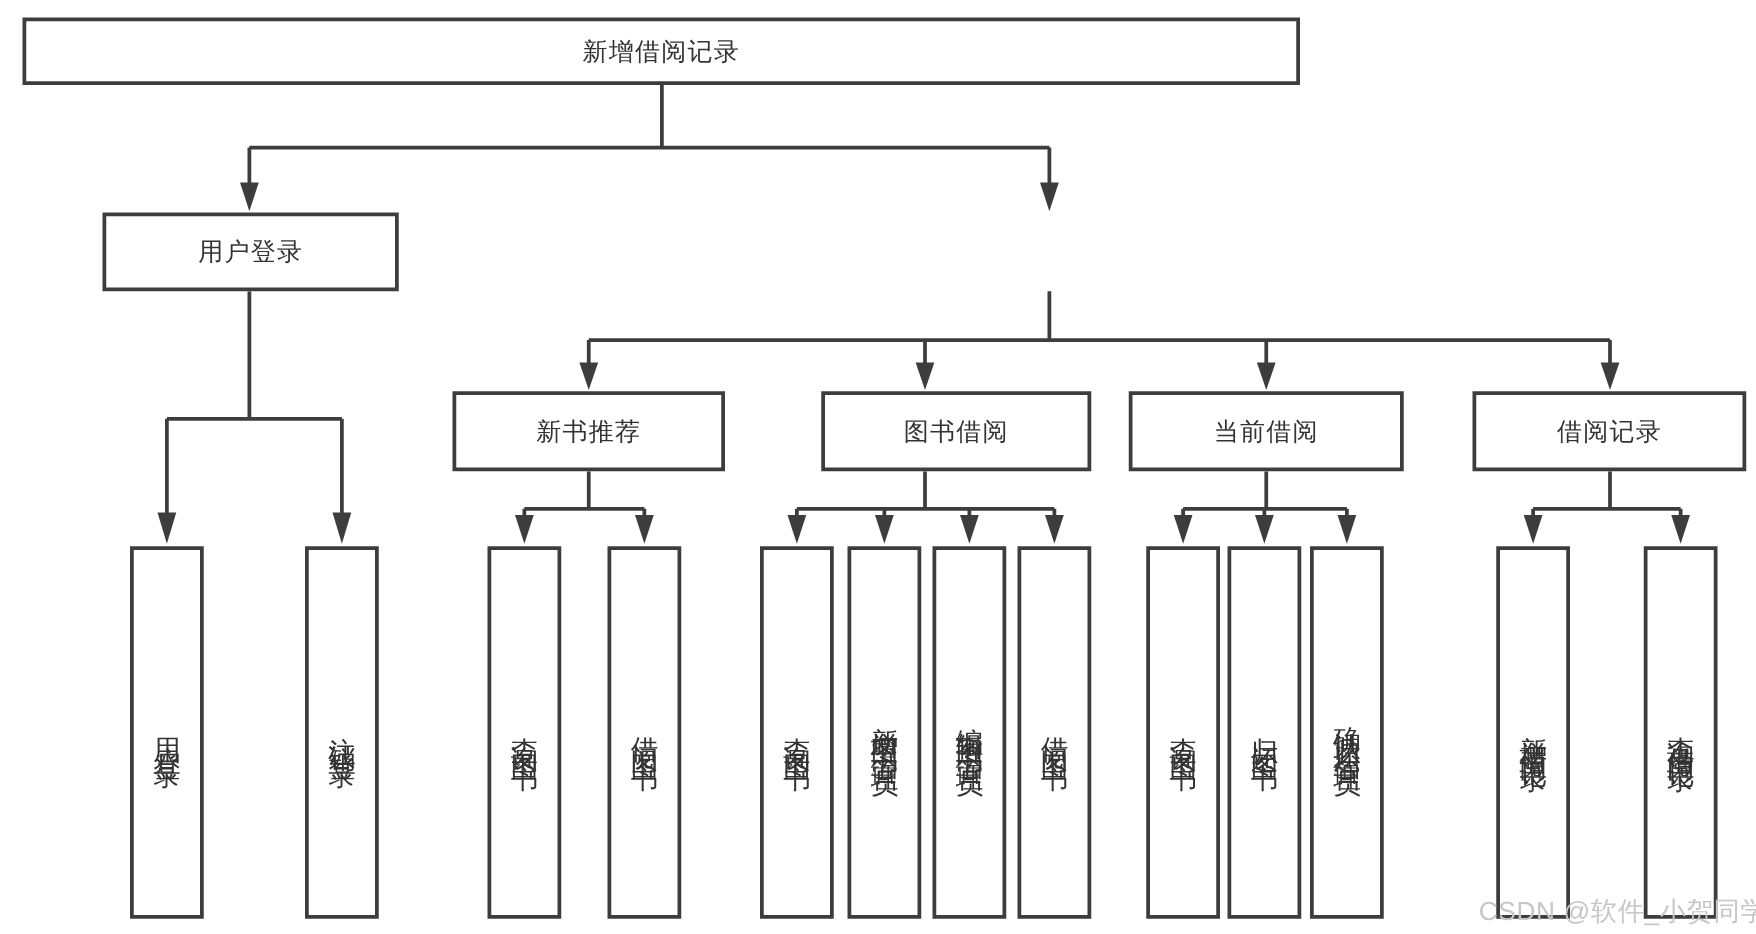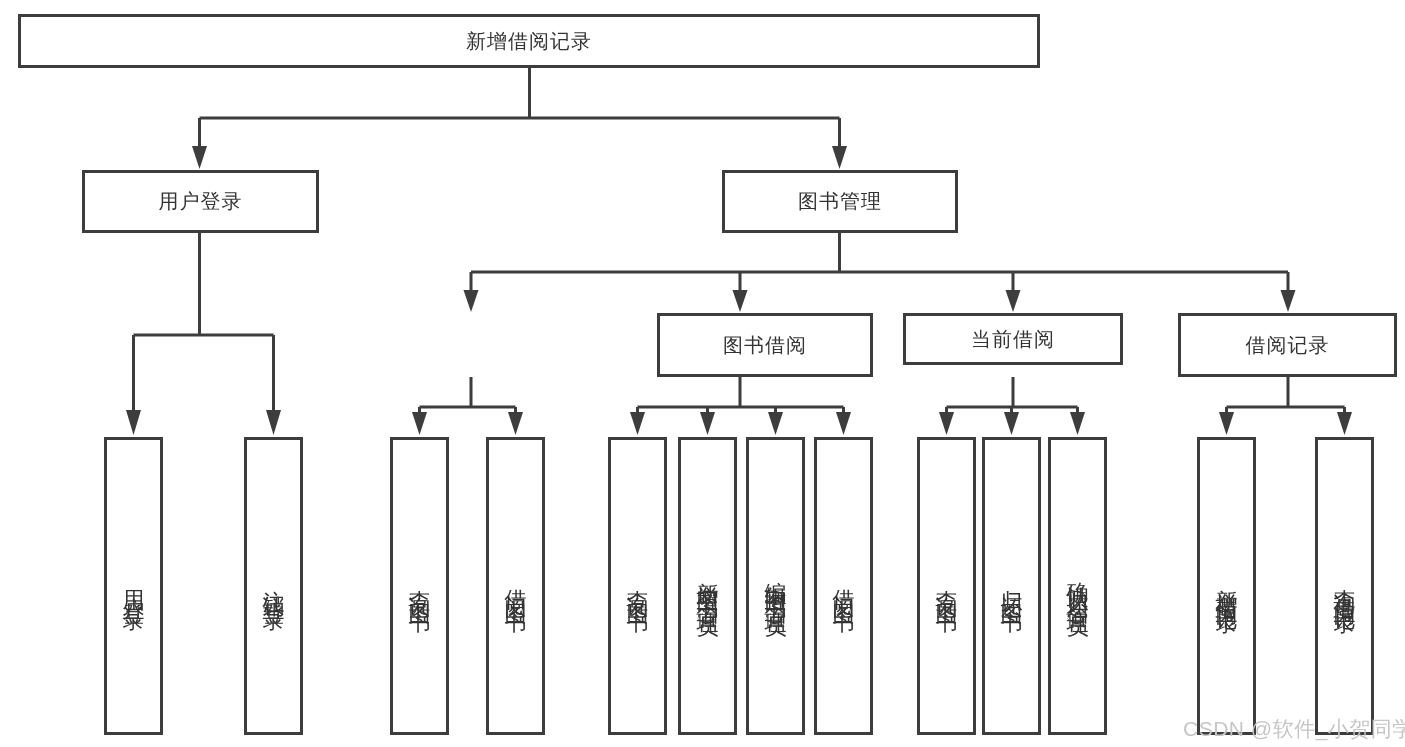--- a/index.html
+++ b/index.html
@@ -46,21 +46,21 @@
   }
   .v-box.long span {
     letter-spacing: 5px;
   }
   
   .n-root  { left: 18px;   top: 14px;  width: 1022px; height: 54px; }
   .n-l2-0  { left: 82px;   top: 170px; width: 237px;  height: 63px; }
   .n-l2-1  { left: 722px;  top: 170px; width: 236px;  height: 63px; }
   .n-l3-0  { left: 362px;  top: 313px; width: 218px;  height: 64px; }
   .n-l3-1  { left: 632px;  top: 313px; width: 216px;  height: 64px; margin-left: 25px; }
-  .n-l3-2  { left: 903px;  top: 313px; width: 220px;  height: 52px; }
+  .n-l3-2  { left: 903px;  top: 313px; width: 220px;  height: 64px; }
   .n-l3-3  { left: 1178px; top: 313px; width: 219px;  height: 64px; text-align: right; }
   .leaf    { top: 437px; width: 59px; height: 298px; }
   .n-lf-0  { left: 104px;  }
   .n-lf-1  { left: 244px;  }
   .n-lf-2  { left: 390px;  }
   .n-lf-3  { left: 486px;  }
   .n-lf-4  { left: 608px;  }
   .n-lf-5  { left: 678px;  }
   .n-lf-6  { left: 746px;  }
   .n-lf-7  { left: 814px;  }
@@ -145,22 +145,22 @@
     </g>
     <g fill="#3d3d3d" stroke="none">
       <polygon points="1219,412 1234,412 1226.5,435"></polygon>
       <polygon points="1337,412 1352,412 1344.5,435"></polygon>
     </g>
   </svg>
 
   <div class="box h-box n-root">新增借阅记录</div>
 
   <div class="box h-box n-l2-0">用户登录</div>
-  <div class="box h-box n-l2-1">图书管理</div>
-
+
+  <div class="box h-box n-l3-0">新书推荐</div>
   <div class="box h-box n-l3-1">图书借阅</div>
   <div class="box h-box n-l3-2">当前借阅</div>
   <div class="box h-box n-l3-3">借阅记录</div>
 
   <div class="box v-box leaf n-lf-0">
     <span>用户登录</span>
   </div>
   <div class="box v-box leaf n-lf-1">
     <span>注销登录</span>
   </div>

